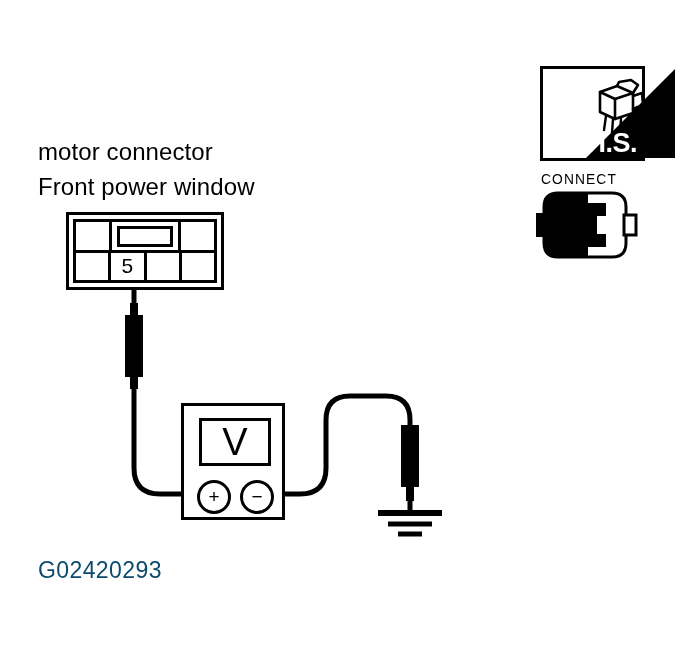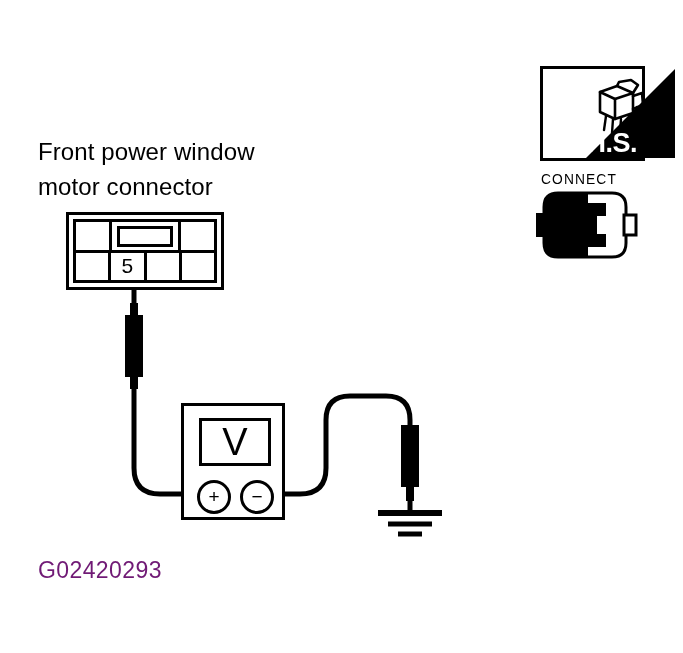--- a/index.html
+++ b/index.html
@@ -28,21 +28,21 @@
     letter-spacing: 0.1px;
   }
   #title-block .tline { display: block; white-space: nowrap; }
 
   
   #caption {
     position: absolute;
     left: 38px;
     top: 557px;
     font-size: 23px;
-    color: #701a75;
+    color: #0c4a6e;
     letter-spacing: 0.4px;
   }
 
   
   #connector {
     position: absolute;
     left: 66px;
     top: 212px;
     width: 158px;
     height: 78px;
@@ -196,22 +196,22 @@
   #ignition-icon { margin-top: 18px; margin-left: 4px; }
 
   .icon-svg { display: block; }
 </style>
 </head>
 <body>
 
 <div id="canvas">
 
   <div id="title-block">
+    <span class="tline">motor connector</span>
     <span class="tline">Front power window</span>
-    <span class="tline">motor connector</span>
   </div>
 
   <div id="connector">
     <div id="conn-outer"></div>
     <div id="conn-grid">
       <div class="conn-row" id="conn-row-top">
         <div class="conn-cell"></div>
         <div class="conn-cell cell-wide">
           <div id="conn-inner-slot"></div>
         </div>

